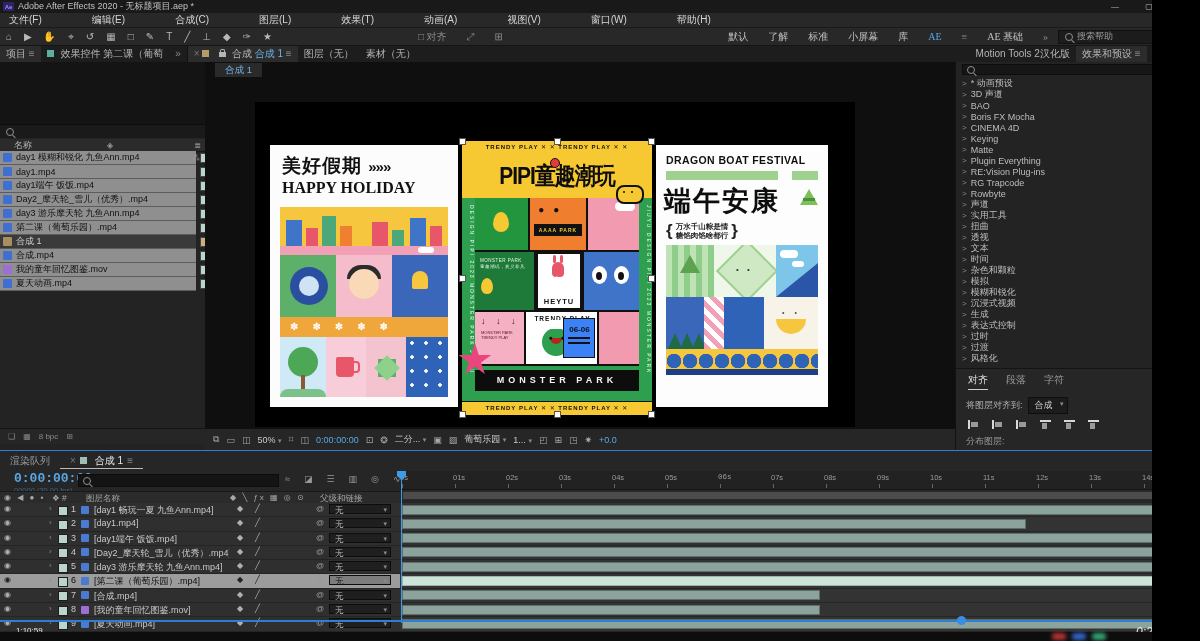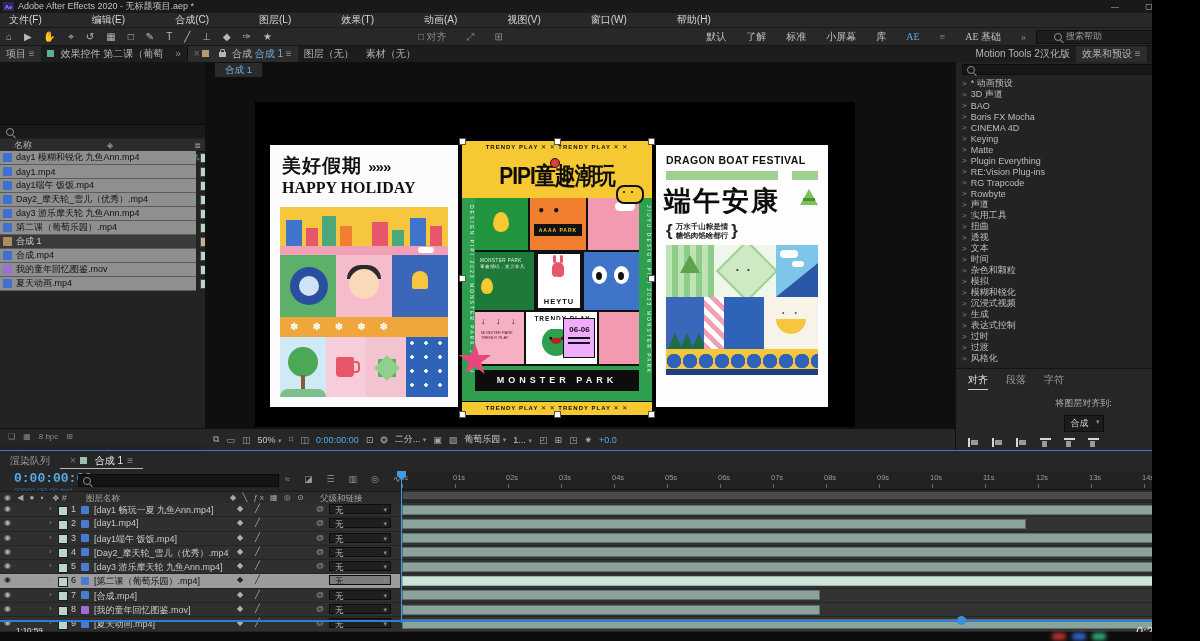--- a/index.html
+++ b/index.html
@@ -18,21 +18,21 @@
   #menubar{left:0;top:13px;width:1200px;height:14px;background:#282828;border-bottom:1px solid #1a1a1a;gap:32px;}
   #menubar .mi{font-size:10px;color:#d6d6d6;padding:0 9px;line-height:14px;}
   
   #toolbar{left:0;top:28px;width:1200px;height:17px;background:#282828;border-bottom:1px solid #151515;}
   #toolbar .tool{font-size:10px;color:#b8b8b8;padding:0 6px;line-height:17px;}
   .ws{font-size:10px;color:#c0c0c0;padding:0 10px;font-family:Liberation Serif, serif;}
   .ws.dim{color:#8a8a8a;}
   .mag{width:6px;height:6px;border:1px solid #8f8f8f;border-radius:50%;position:relative;display:inline-block;}
   .mag::after{content:'';position:absolute;width:4px;height:1px;background:#8f8f8f;transform:rotate(45deg);right:-3px;bottom:-2px;}
   #helpsearch{display:flex;align-items:center;gap:4px;background:#1c1c1c;border:1px solid #111;
-      height:12px;padding:0 17px;width:120px;font-size:9px;color:#9a9a9a;}
+      height:12px;padding:0 6px;width:120px;font-size:9px;color:#9a9a9a;}
   
   #tabstrip{left:0;top:46px;width:1200px;height:16px;background:#1d1d1d;font-size:10px;}
   .ptab{padding:0 6px;line-height:16px;color:#b5b5b5;white-space:nowrap;}
   .ptab .hl{color:#6fb1e4;}
   .ptab.active{background:#2c2c2c;border-bottom:1px solid #9a9a9a;}
   .chip{display:inline-block;width:7px;height:7px;margin-right:4px;}
   .mini-lock{width:7px;height:5px;background:#b5b5b5;position:relative;display:inline-block;margin:0 3px;}
   .mini-lock::before{content:'';position:absolute;top:-3px;left:1px;width:3px;height:2px;border:1px solid #b5b5b5;border-bottom:none;border-radius:2px 2px 0 0;}
   .vdiv{width:1px;height:16px;background:#111;}
   
@@ -123,21 +123,21 @@
   #p2 .rabbit::after{content:'';position:absolute;right:1px;top:-7px;width:3px;height:8px;background:#e8566a;border-radius:2px;}
   #p2 .bigeye{position:absolute;top:14px;width:15px;height:18px;background:#fff;border-radius:50%;}
   #p2 .bigeye::after{content:'';position:absolute;left:4px;top:6px;width:6px;height:8px;background:#111;border-radius:50%;}
   #p2 .arrows{position:absolute;left:6px;top:4px;font-size:9px;color:#111;letter-spacing:4px;}
   #p2 .smalltxt{position:absolute;left:6px;top:18px;font-size:4px;color:#5c1630;line-height:5px;}
   #p2 .monster{position:absolute;left:16px;top:16px;width:28px;height:28px;border-radius:50%;background:#2e9e4f;}
   #p2 .monster::before{content:'';position:absolute;left:6px;top:-8px;width:16px;height:9px;background:#fff;border-radius:4px 4px 0 0;}
   #p2 .monster::after{content:'';position:absolute;left:8px;top:10px;width:12px;height:6px;background:#b3261e;border-radius:0 0 8px 8px;}
   #p2 .meyes{position:absolute;left:22px;top:22px;font-size:7px;color:#111;letter-spacing:3px;}
   #p2 .trendy{position:absolute;left:8px;top:3px;font-size:6.5px;font-weight:900;color:#111;letter-spacing:1px;}
-  #p2 .ticket{position:absolute;right:2px;top:6px;width:30px;height:38px;background:#f0abfc;border:1px solid #111;}
+  #p2 .ticket{position:absolute;right:2px;top:6px;width:30px;height:38px;background:#3b82f6;border:1px solid #111;}
   #p2 .tdate{font-size:8px;font-weight:900;color:#111;text-align:center;margin-top:6px;}
   #p2 .tline{margin:3px 4px 0;height:2px;background:#111;}
   #p2 .star{position:absolute;left:-4px;bottom:38px;width:34px;height:34px;background:#e8467c;z-index:4;
       clip-path:polygon(50% 0,61% 35%,98% 35%,68% 57%,79% 91%,50% 70%,21% 91%,32% 57%,2% 35%,39% 35%);}
   #p2 .bandblk{position:absolute;left:13px;top:229px;width:164px;height:21px;background:#0d0d0d;color:#f3f3f3;
       font-size:9px;letter-spacing:4px;font-weight:bold;text-align:center;line-height:21px;}
   .handle{position:absolute;width:5px;height:5px;background:#fff;border:1px solid #555;z-index:9;}
   .anchor{position:absolute;left:50%;top:50%;margin:-4px 0 0 -4px;color:#fff;font-size:9px;z-index:9;}
   
   #p3{left:401px;top:43px;width:172px;height:262px;background:#fdfdfd;}
@@ -173,21 +173,21 @@
   #fx-list{left:0;top:16px;width:238px;}
   .fx-row{height:11px;font-size:9px;color:#bdbdbd;display:flex;align-items:center;padding-left:6px;gap:4px;}
   .fx-row .ar{color:#8a8a8a;font-size:8px;}
   #fx-scroll{left:239px;top:16px;width:5px;height:286px;background:#1c1c1c;}
   #fx-thumb{left:239px;top:18px;width:5px;height:120px;background:#4f4f4f;border-radius:2px;}
   #fx-grip{right:8px;top:292px;font-size:8px;color:#777;}
   
   #alignpanel{left:955px;top:368px;width:245px;height:82px;background:#262626;border-left:1px solid #121212;border-top:1px solid #141414;}
   #align-tabs{display:flex;gap:18px;padding:4px 0 0 12px;font-size:10px;color:#9a9a9a;}
   #align-tabs .at.active{color:#e0e0e0;border-bottom:1px solid #cfcfcf;padding-bottom:2px;}
-  #align-row{display:flex;align-items:center;gap:5px;margin:7px 0 0 10px;font-size:9px;color:#b0b0b0;flex-direction:column;}
+  #align-row{display:flex;align-items:center;gap:5px;margin:7px 0 0 10px;font-size:9px;color:#b0b0b0;}
   #align-dd{background:#1c1c1c;border:1px solid #0e0e0e;padding:1px 14px 1px 6px;color:#cfcfcf;position:relative;}
   #align-dd .ddv{position:absolute;right:3px;top:2px;}
   .icrow{display:flex;gap:13px;margin:6px 0 0 12px;}
   .aic{width:11px;height:9px;position:relative;}
   .aic::before{content:'';position:absolute;left:0;top:0;width:2px;height:9px;background:#d8d8d8;}
   .aic::after{content:'';position:absolute;left:3px;top:2px;width:7px;height:5px;background:#9a9a9a;}
   .aic.v::before{width:11px;height:2px;}
   .aic.v::after{left:2px;top:3px;width:5px;height:6px;}
   .aic.dim::before,.aic.dim::after{opacity:.35;}
   #dist-label{margin:6px 0 0 10px;font-size:9px;color:#9a9a9a;}
@@ -952,21 +952,21 @@
         </div>
       </div>
     <div id="ruler">
 
     <span class="tick" style="left: 0px;">0s</span>
         <span class="tick" style="left: 53px;">01s</span>
         <span class="tick" style="left: 106px;">02s</span>
         <span class="tick" style="left: 159px;">03s</span>
         <span class="tick" style="left: 212px;">04s</span>
         <span class="tick" style="left: 265px;">05s</span>
-        <span class="tick" style="left: 318px;">06s</span>
+        <span class="tick" style="left: 318px; font-family: Liberation Mono, monospace;">06s</span>
         <span class="tick" style="left: 371px;">07s</span>
         <span class="tick" style="left: 424px;">08s</span>
         <span class="tick" style="left: 477px;">09s</span>
         <span class="tick" style="left: 530px;">10s</span>
         <span class="tick" style="left: 583px;">11s</span>
         <span class="tick" style="left: 636px;">12s</span>
         <span class="tick" style="left: 689px;">13s</span>
         <span class="tick" style="left: 742px;">14s</span>
         <span class="tick" style="left: 795px;">15s</span>
       </div>

